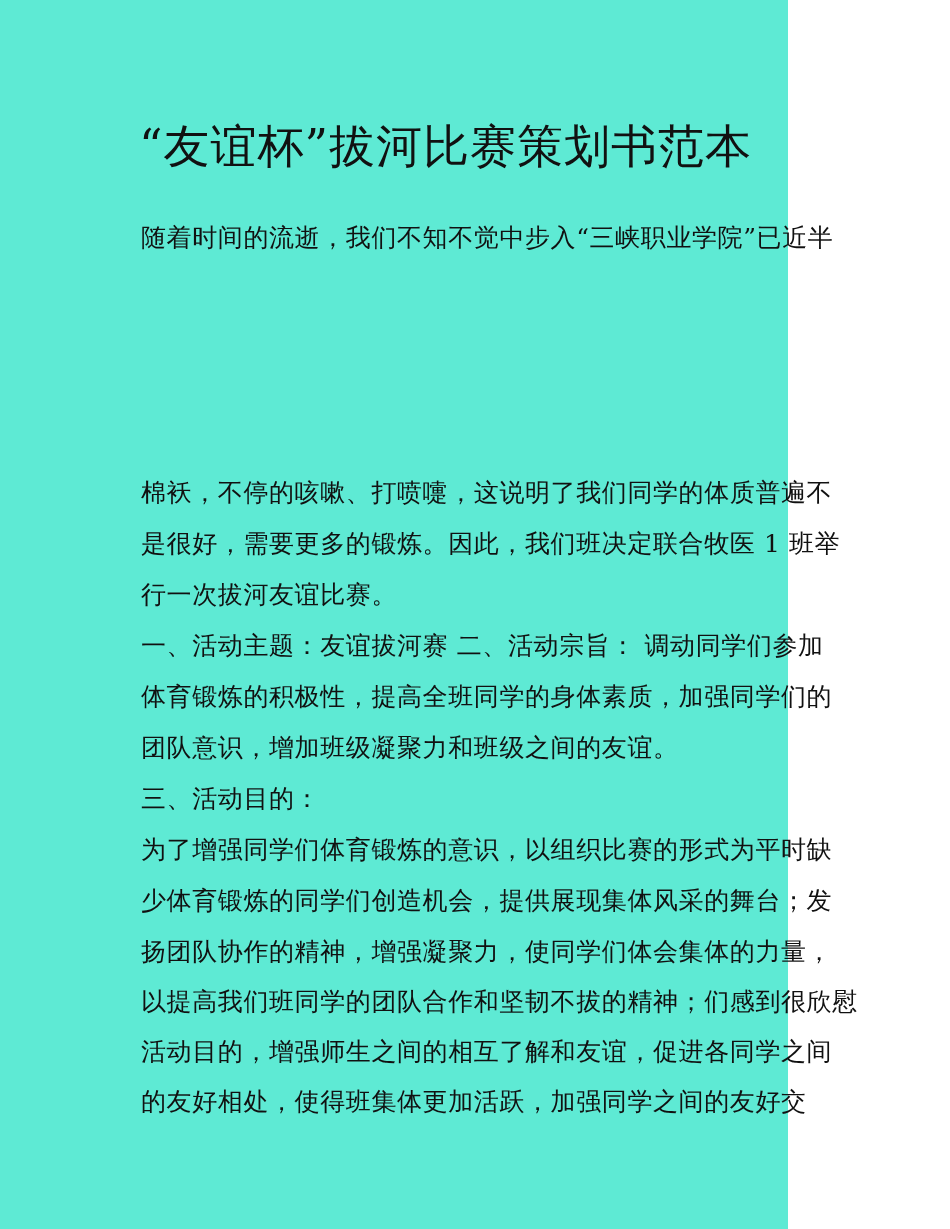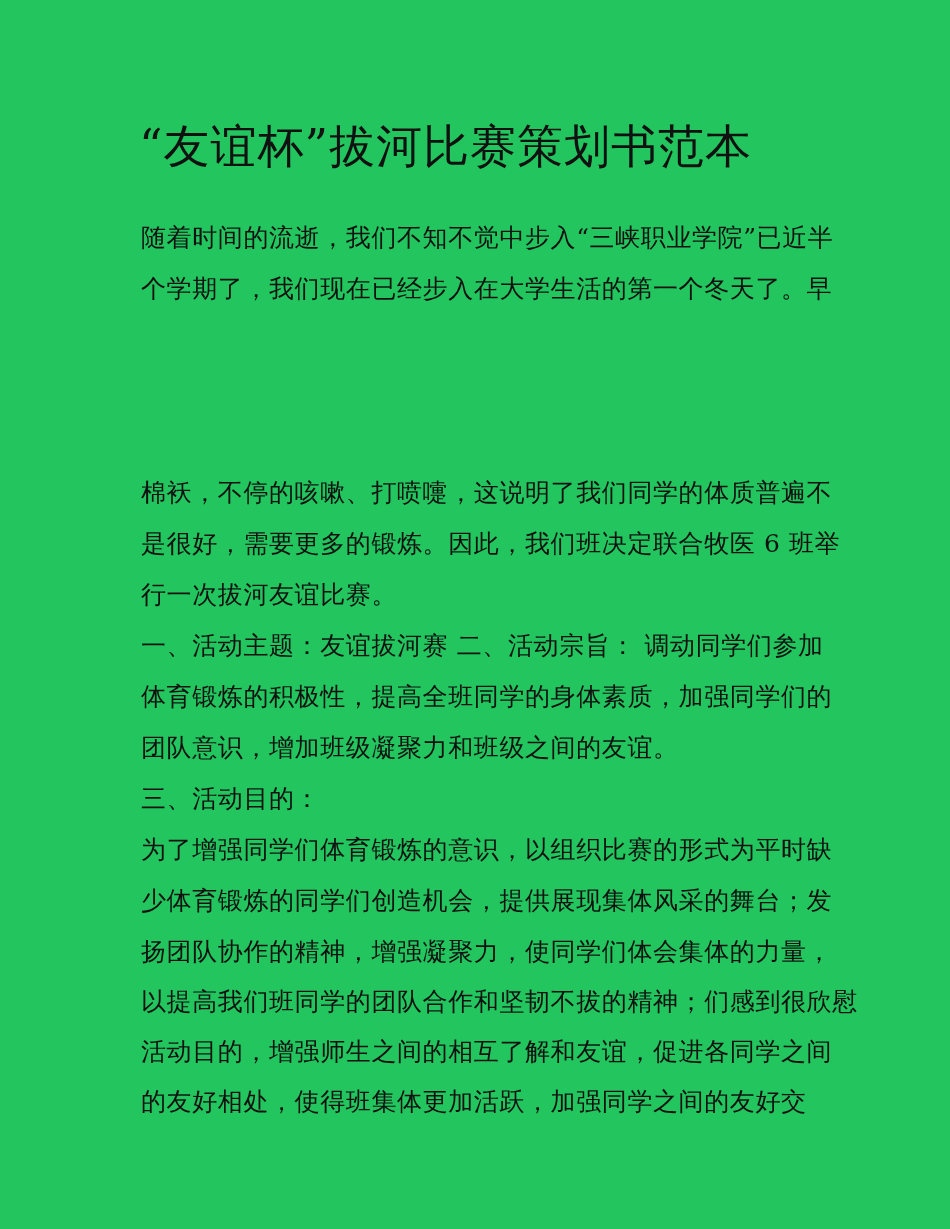--- a/index.html
+++ b/index.html
@@ -11,22 +11,22 @@
       width: 950px;
       height: 1229px;
       position: relative;
       overflow: hidden;
       font-family: "DejaVu Serif", "Liberation Serif", serif;
       color: #111111;
     }
     .page {
       position: absolute;
       left: 0; top: 0;
-      width: 950px; height: 1229px;
-      background: #22c55e;
+      width: 788px; height: 1229px;
+      background: #5eead4;
     }
     .title {
       position: absolute;
       left: 139px;
       top: 116px;
       width: 700px;
       font-size: 46px;
       line-height: 60px;
       letter-spacing: 1px;
       white-space: nowrap;
@@ -44,23 +44,22 @@
       margin-top: 16px;
     }
   </style>
 </head>
 <body>
 
 <div class="page">
   <h1 class="title">“友谊杯”拔河比赛策划书范本</h1>
 
   <div class="line" style="top:207px">随着时间的流逝，我们不知不觉中步入“三峡职业学院”已近半</div>
-  <div class="line" style="top:258px">个学期了，我们现在已经步入在大学生活的第一个冬天了。早</div>
   <div class="line" style="top:462px">棉袄，不停的咳嗽、打喷嚏，这说明了我们同学的体质普遍不</div>
-  <div class="line" style="top:513px">是很好，需要更多的锻炼。因此，我们班决定联合牧医 6 班举</div>
+  <div class="line" style="top:513px">是很好，需要更多的锻炼。因此，我们班决定联合牧医 1 班举</div>
   <div class="line" style="top:564px">行一次拔河友谊比赛。</div>
 
   <div class="line" style="top:615px">一、活动主题：友谊拔河赛 二、活动宗旨： 调动同学们参加</div>
   <div class="line" style="top:666px">体育锻炼的积极性，提高全班同学的身体素质，加强同学们的</div>
   <div class="line" style="top:717px">团队意识，增加班级凝聚力和班级之间的友谊。</div>
 
   <div class="line" style="top:768px">三、活动目的：</div>
   <div class="line" style="top:819px">为了增强同学们体育锻炼的意识，以组织比赛的形式为平时缺</div>
   <div class="line" style="top:870px">少体育锻炼的同学们创造机会，提供展现集体风采的舞台；发</div>
   <div class="line" style="top:921px">扬团队协作的精神，增强凝聚力，使同学们体会集体的力量，</div>

